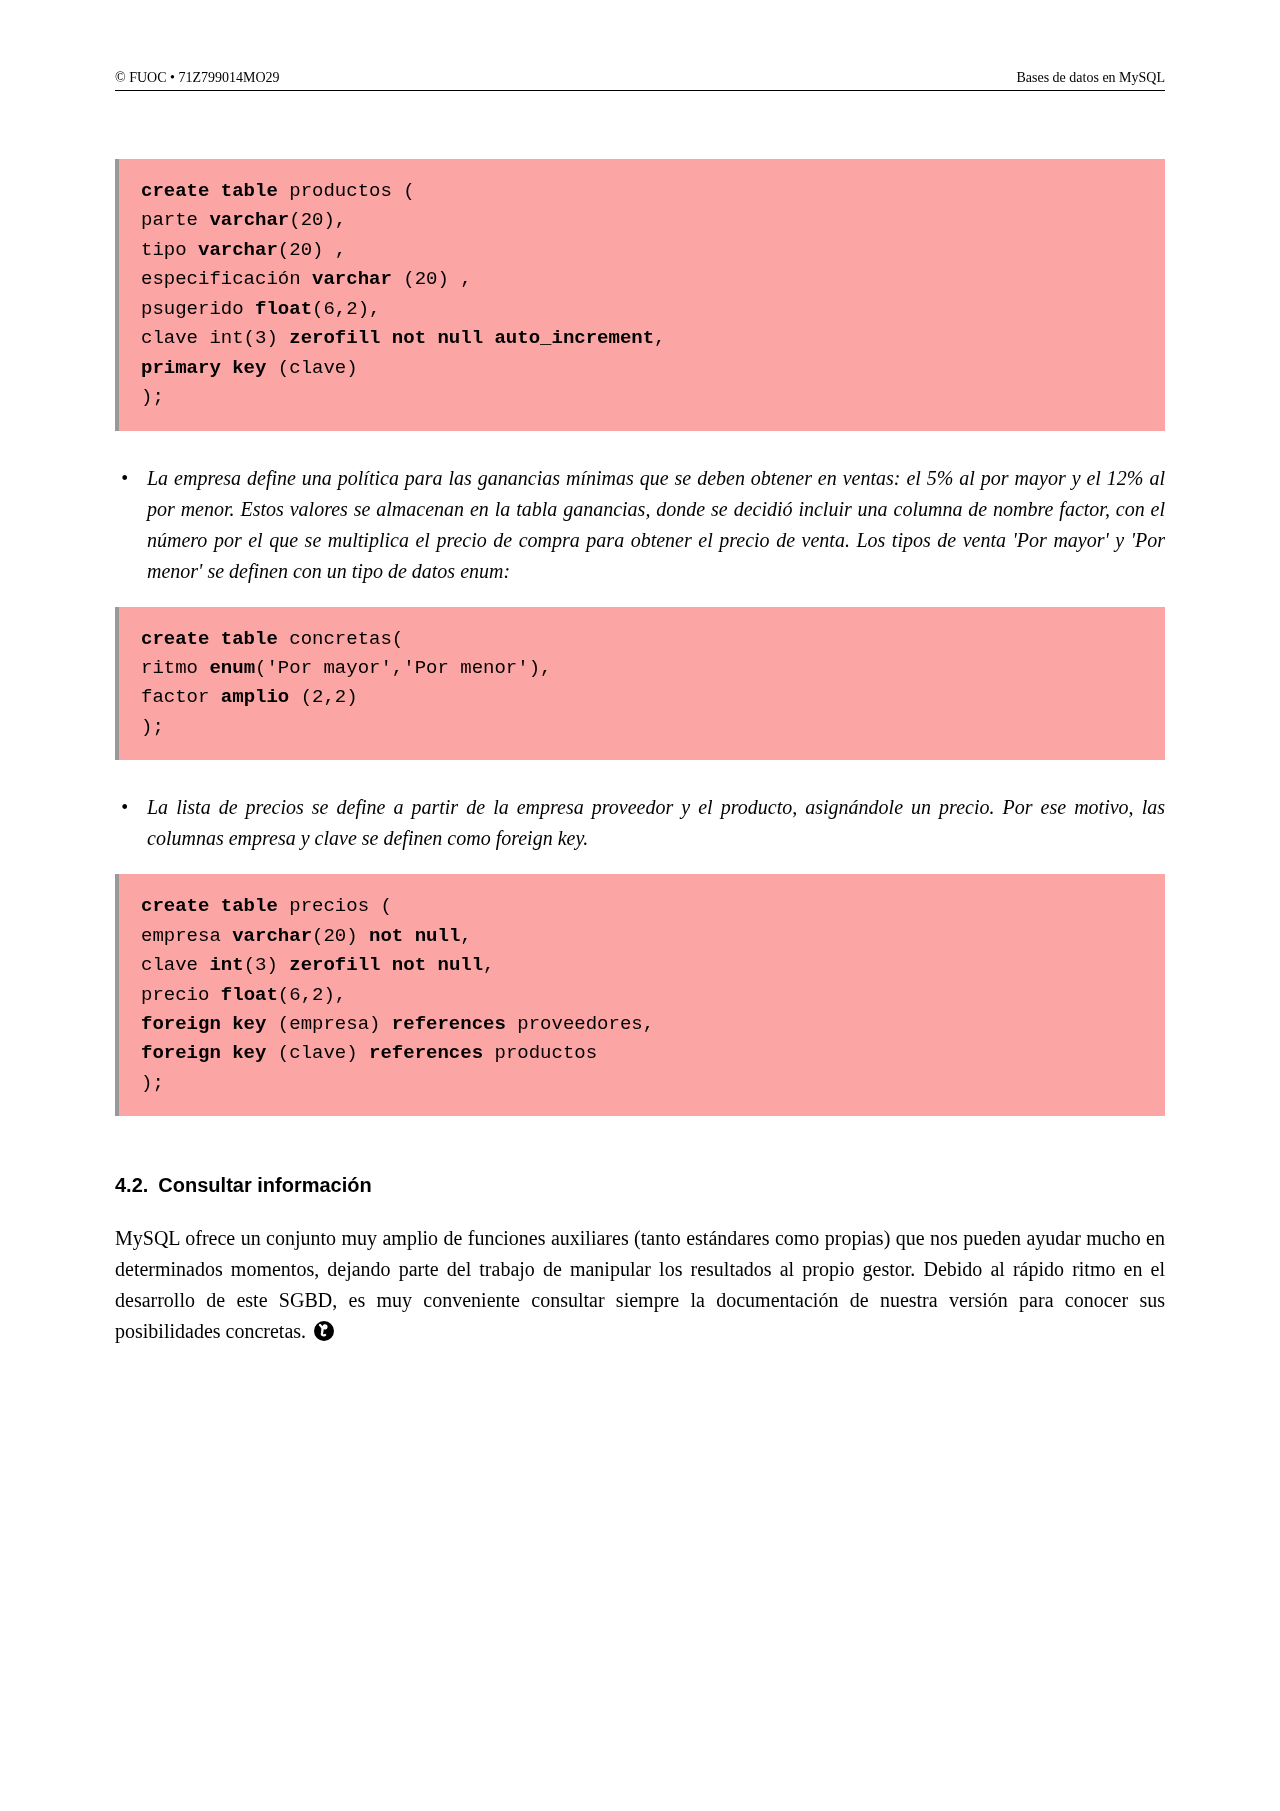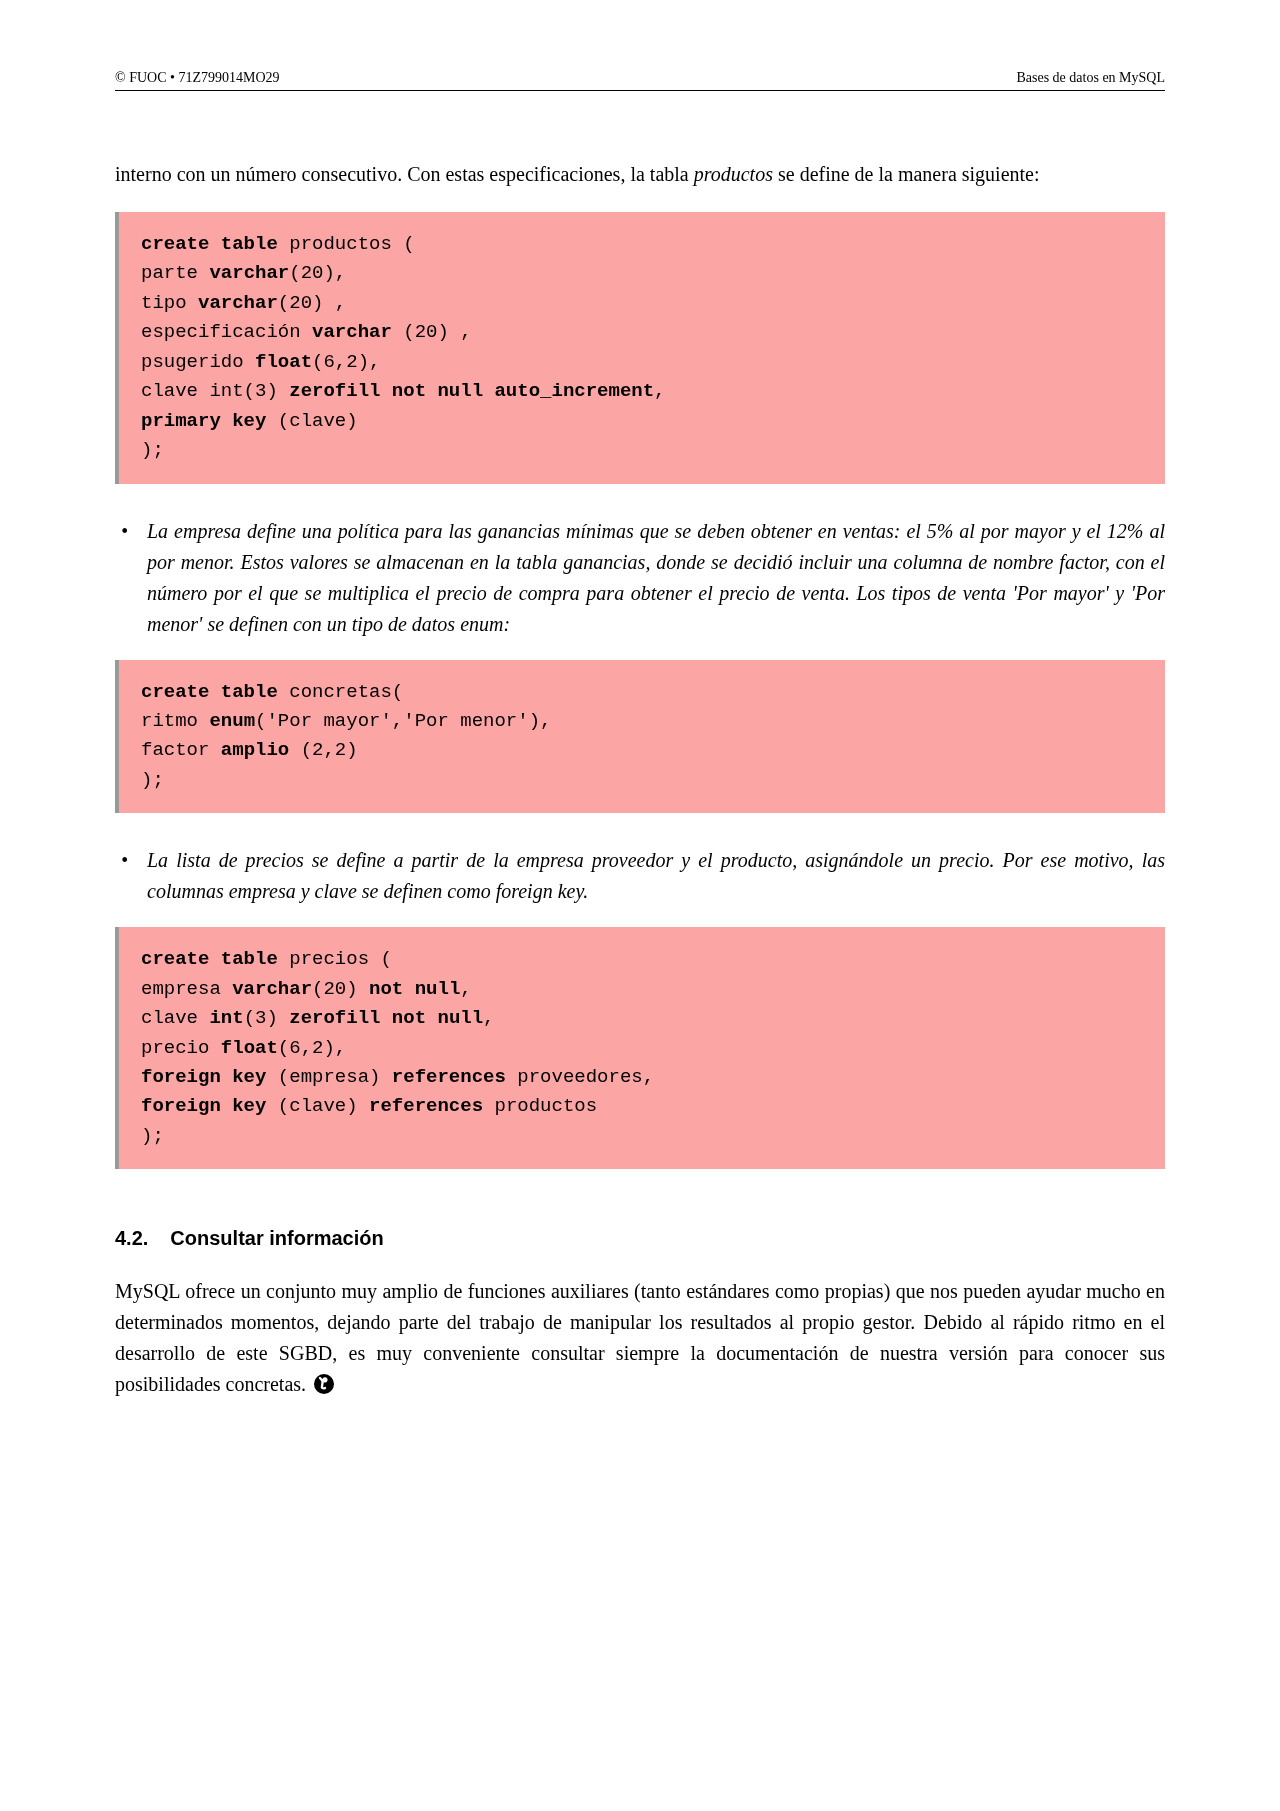--- a/index.html
+++ b/index.html
@@ -61,41 +61,38 @@
     top: 0;
     font-size: 20px;
   }
   .section-heading {
     font-family: Arial, Helvetica, sans-serif;
     font-weight: 700;
     font-size: 20px;
     margin-top: 58px;
     margin-bottom: 26px;
   }
-  .section-heading .num { margin-right: 22px; }
+  .section-heading .num { margin-right: 10px; }
   .inline-icon {
     display: inline-block;
     vertical-align: -4px;
     margin-left: 2px;
   }
 </style>
 </head>
 <body>
 
 <div class="page">
 
   <div class="header-row">
     <span>© FUOC • 71Z799014MO</span>
     <span class="header-center">29</span>
     <span>Bases de datos en MySQL</span>
   </div>
 
-  <p class="body-text">
-    <span>interno con un número consecutivo. Con estas especificaciones, la tabla </span><span class="italic">productos</span><span> se define de la manera siguiente:</span>
-  </p>
 
   <div class="code-block"><b>create table</b><span> productos (</span>
 <span>parte </span><b>varchar</b><span>(20),</span>
 <span>tipo </span><b>varchar</b><span>(20) ,</span>
 <span>especificación </span><b>varchar</b><span> (20) ,</span>
 <span>psugerido </span><b>float</b><span>(6,2),</span>
 <span>clave int(3) </span><b>zerofill not null auto_increment</b><span>,</span>
 <b>primary key</b><span> (clave)</span>
 <span>);</span></div>
 

